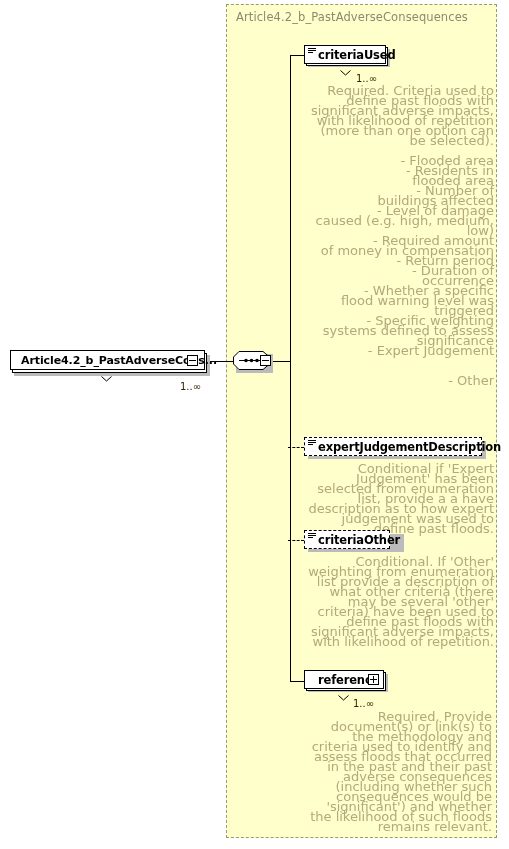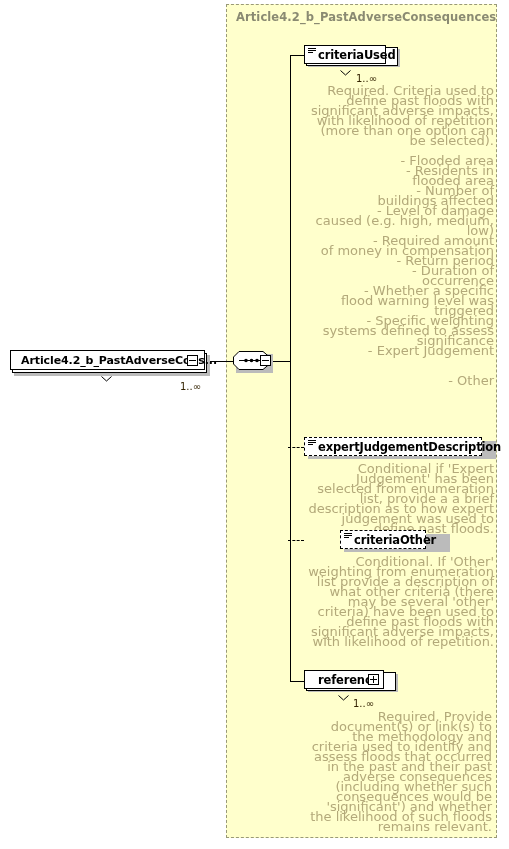--- a/index.html
+++ b/index.html
@@ -24,21 +24,21 @@
     height: 834px;
     background: #ffffcc;
     border: 1px dashed #999977;
     box-sizing: border-box;
   }
   #type-panel-title {
     position: absolute;
     left: 236px;
     top: 10px;
     font-size: 11.5px;
-    font-weight: bold;
+    font-weight: normal;
     color: #8a8a72;
     letter-spacing: .1px;
     white-space: nowrap;
   }
 
   
   #root-node {
     position: absolute;
     left: 10px;
     top: 350px;
@@ -160,21 +160,20 @@
     position: absolute;
     left: 0; top: 0;
     width: 37px; height: 19px;
   }
   #seq-expander { left: 260px; top: 355px; }
 
   
   .node {
     position: absolute;
     height: 22px;
-    padding-left: 10px;
   }
   .node .shadow {
     position: absolute;
     left: 4px;
     top: 4px;
     width: 100%;
     height: 18px;
     background: #bbbbbb;
   }
   .node .stack-mid {
@@ -324,23 +323,23 @@
   <div class="shadow"></div>
   <div class="box" style="width:178px;">
     <span class="seqglyph">
         <i></i>
         <i></i>
         <i></i>
       </span>
     <span class="label">expertJudgementDescription</span>
   </div>
 </div>
-<div class="anno" style="left:306px; top:464px;">Conditional if 'Expert Judgement' has been selected from enumeration list, provide a a brief description as to how expert judgement was used to define past floods.</div>
-
-<div class="node optional" style="left:304px; top:530px; width:96px;margin-left:36px;">
+<div class="anno" style="left:306px; top:464px;">Conditional if 'Expert Judgement' has been selected from enumeration list, provide a a have description as to how expert judgement was used to define past floods.</div>
+
+<div class="node optional" style="left:304px; top:530px; width:96px;">
   <div class="shadow"></div>
   <div class="box" style="width:86px;">
     <span class="seqglyph">
         <i></i>
         <i></i>
         <i></i>
       </span>
     <span class="label">criteriaOther</span>
   </div>
 </div>

